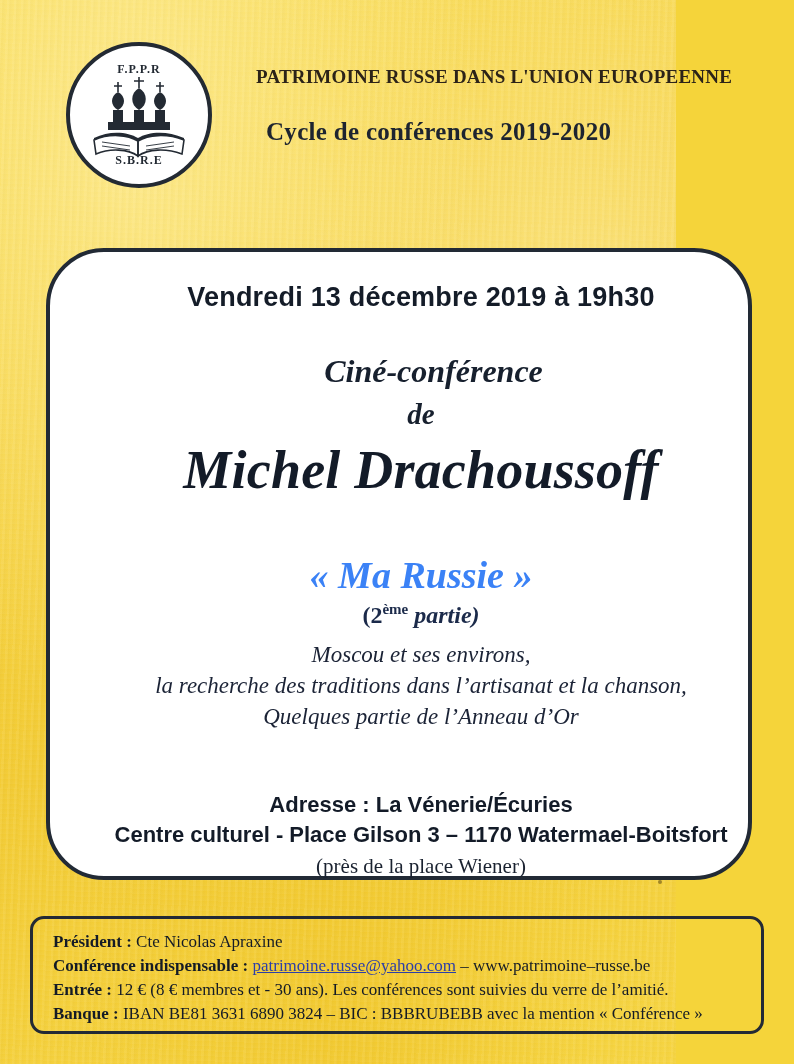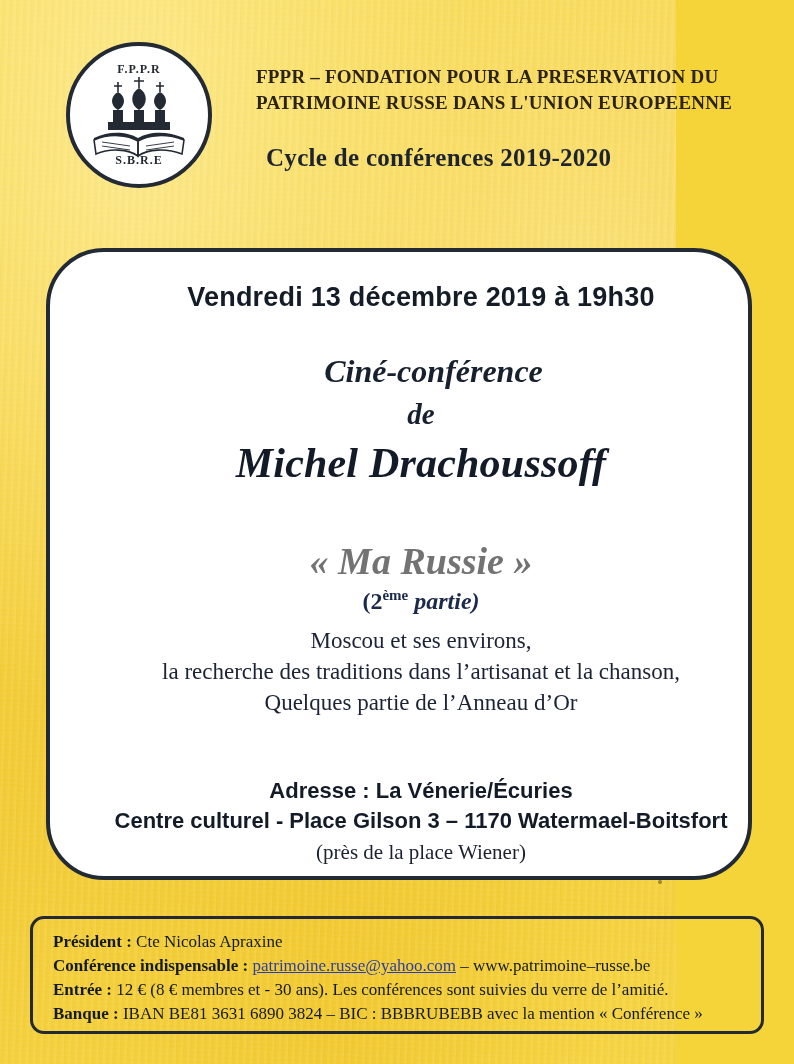--- a/index.html
+++ b/index.html
@@ -130,44 +130,45 @@
     font-style: italic;
     font-weight: bold;
     font-size: 29px;
     color: #17202e;
   }
   .speaker {
     margin-top: 8px;
     font-family: "Liberation Serif", serif;
     font-style: italic;
     font-weight: bold;
-    font-size: 42px;
+    font-size: 54px;
     letter-spacing: 0.2px;
     color: #131b28;
   }
   .title-main {
     margin-top: 52px;
     font-family: "Liberation Serif", serif;
     font-style: italic;
     font-weight: bold;
     font-size: 38px;
-    color: #737373;
+    color: #3b82f6;
   }
   .subtitle {
     margin-top: 4px;
     font-family: "Liberation Serif", serif;
     font-weight: bold;
     font-size: 24px;
     color: #1b2a4a;
   }
   .subtitle .sup { font-size: 15px; vertical-align: super; }
   .subtitle .ital { font-style: italic; }
   .desc {
     margin-top: 10px;
     font-family: "Liberation Serif", serif;
+    font-style: italic;
     font-size: 23px;
     line-height: 31px;
     color: #1b2336;
   }
   .addr {
     margin-top: 58px;
     font-family: "Liberation Sans", sans-serif;
     font-weight: bold;
     font-size: 22px;
     line-height: 30px;
@@ -252,21 +253,20 @@
         <g stroke="#232a33" stroke-width="0.9">
           <line x1="16" y1="66" x2="44" y2="70"></line>
           <line x1="16" y1="70" x2="44" y2="74"></line>
           <line x1="60" y1="70" x2="88" y2="66"></line>
           <line x1="60" y1="74" x2="88" y2="70"></line>
         </g>
       </svg>
     </div>
 
     <div class="header-text">
-      <div class="org-line">FPPR – FONDATION POUR LA PRESERVATION DU</div>
       <div class="org-line">PATRIMOINE RUSSE DANS  L'UNION EUROPEENNE</div>
       <div class="cycle">Cycle  de conférences 2019-2020</div>
     </div>
   </div>
 
   <div class="panel">
     <div class="date">Vendredi 13 décembre 2019 à 19h30</div>
     <div class="cine">Ciné-conférence</div>
     <div class="de">de</div>
     <div class="speaker">Michel Drachoussoff</div>

